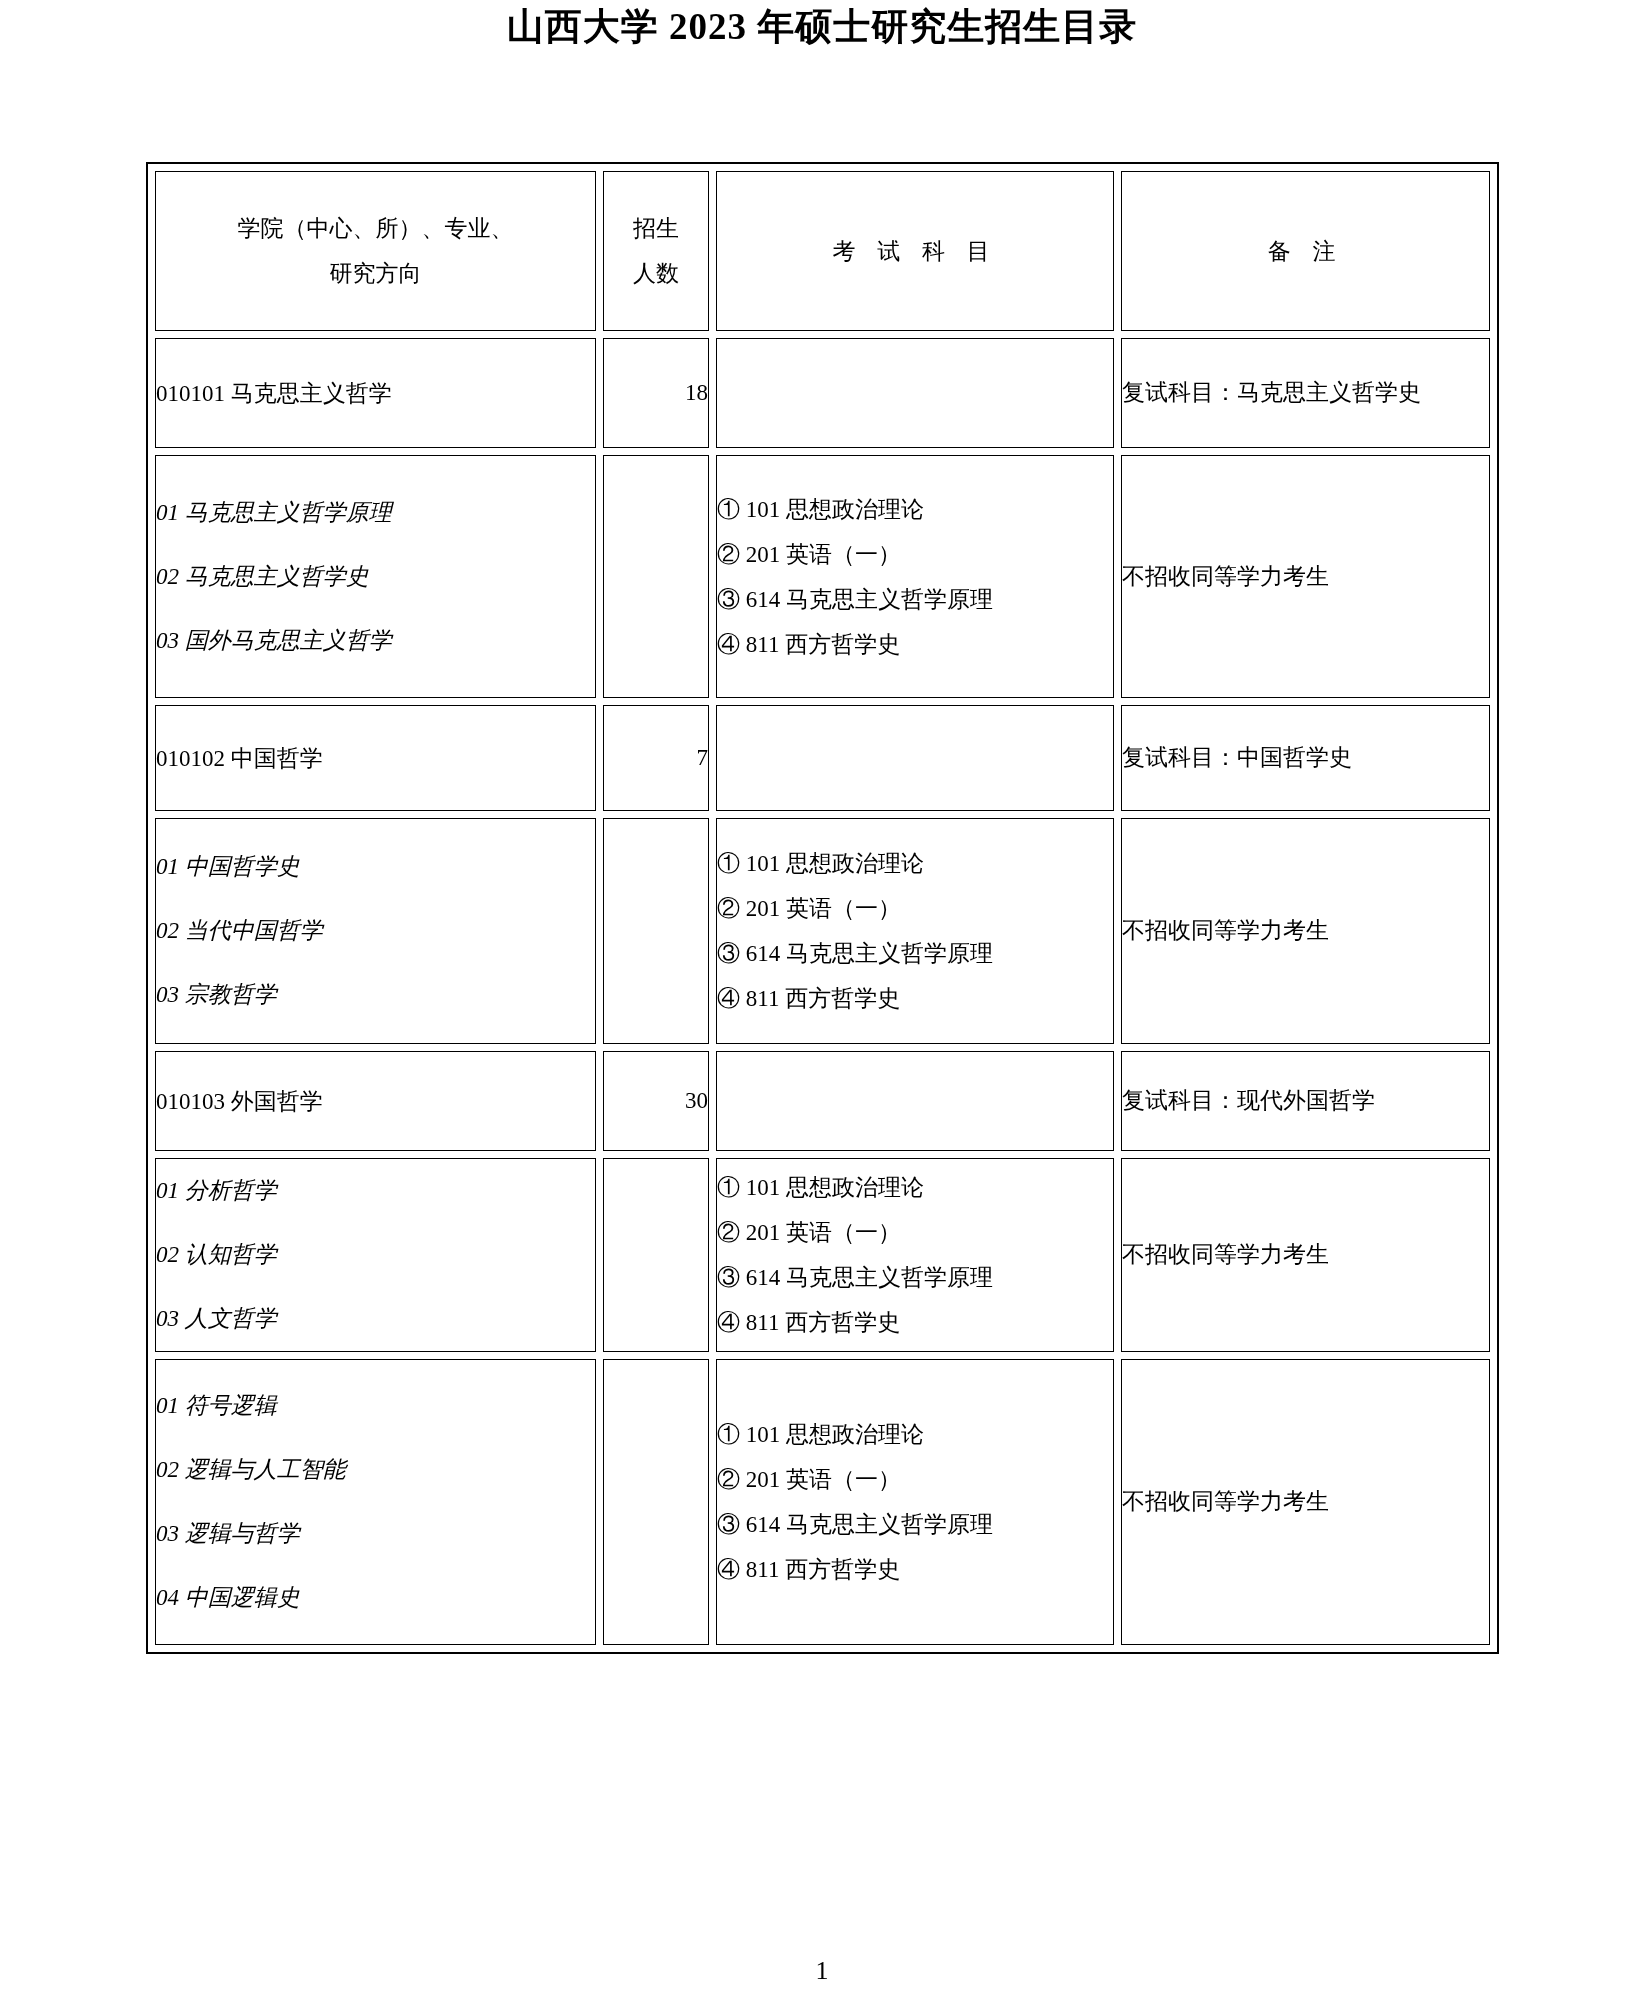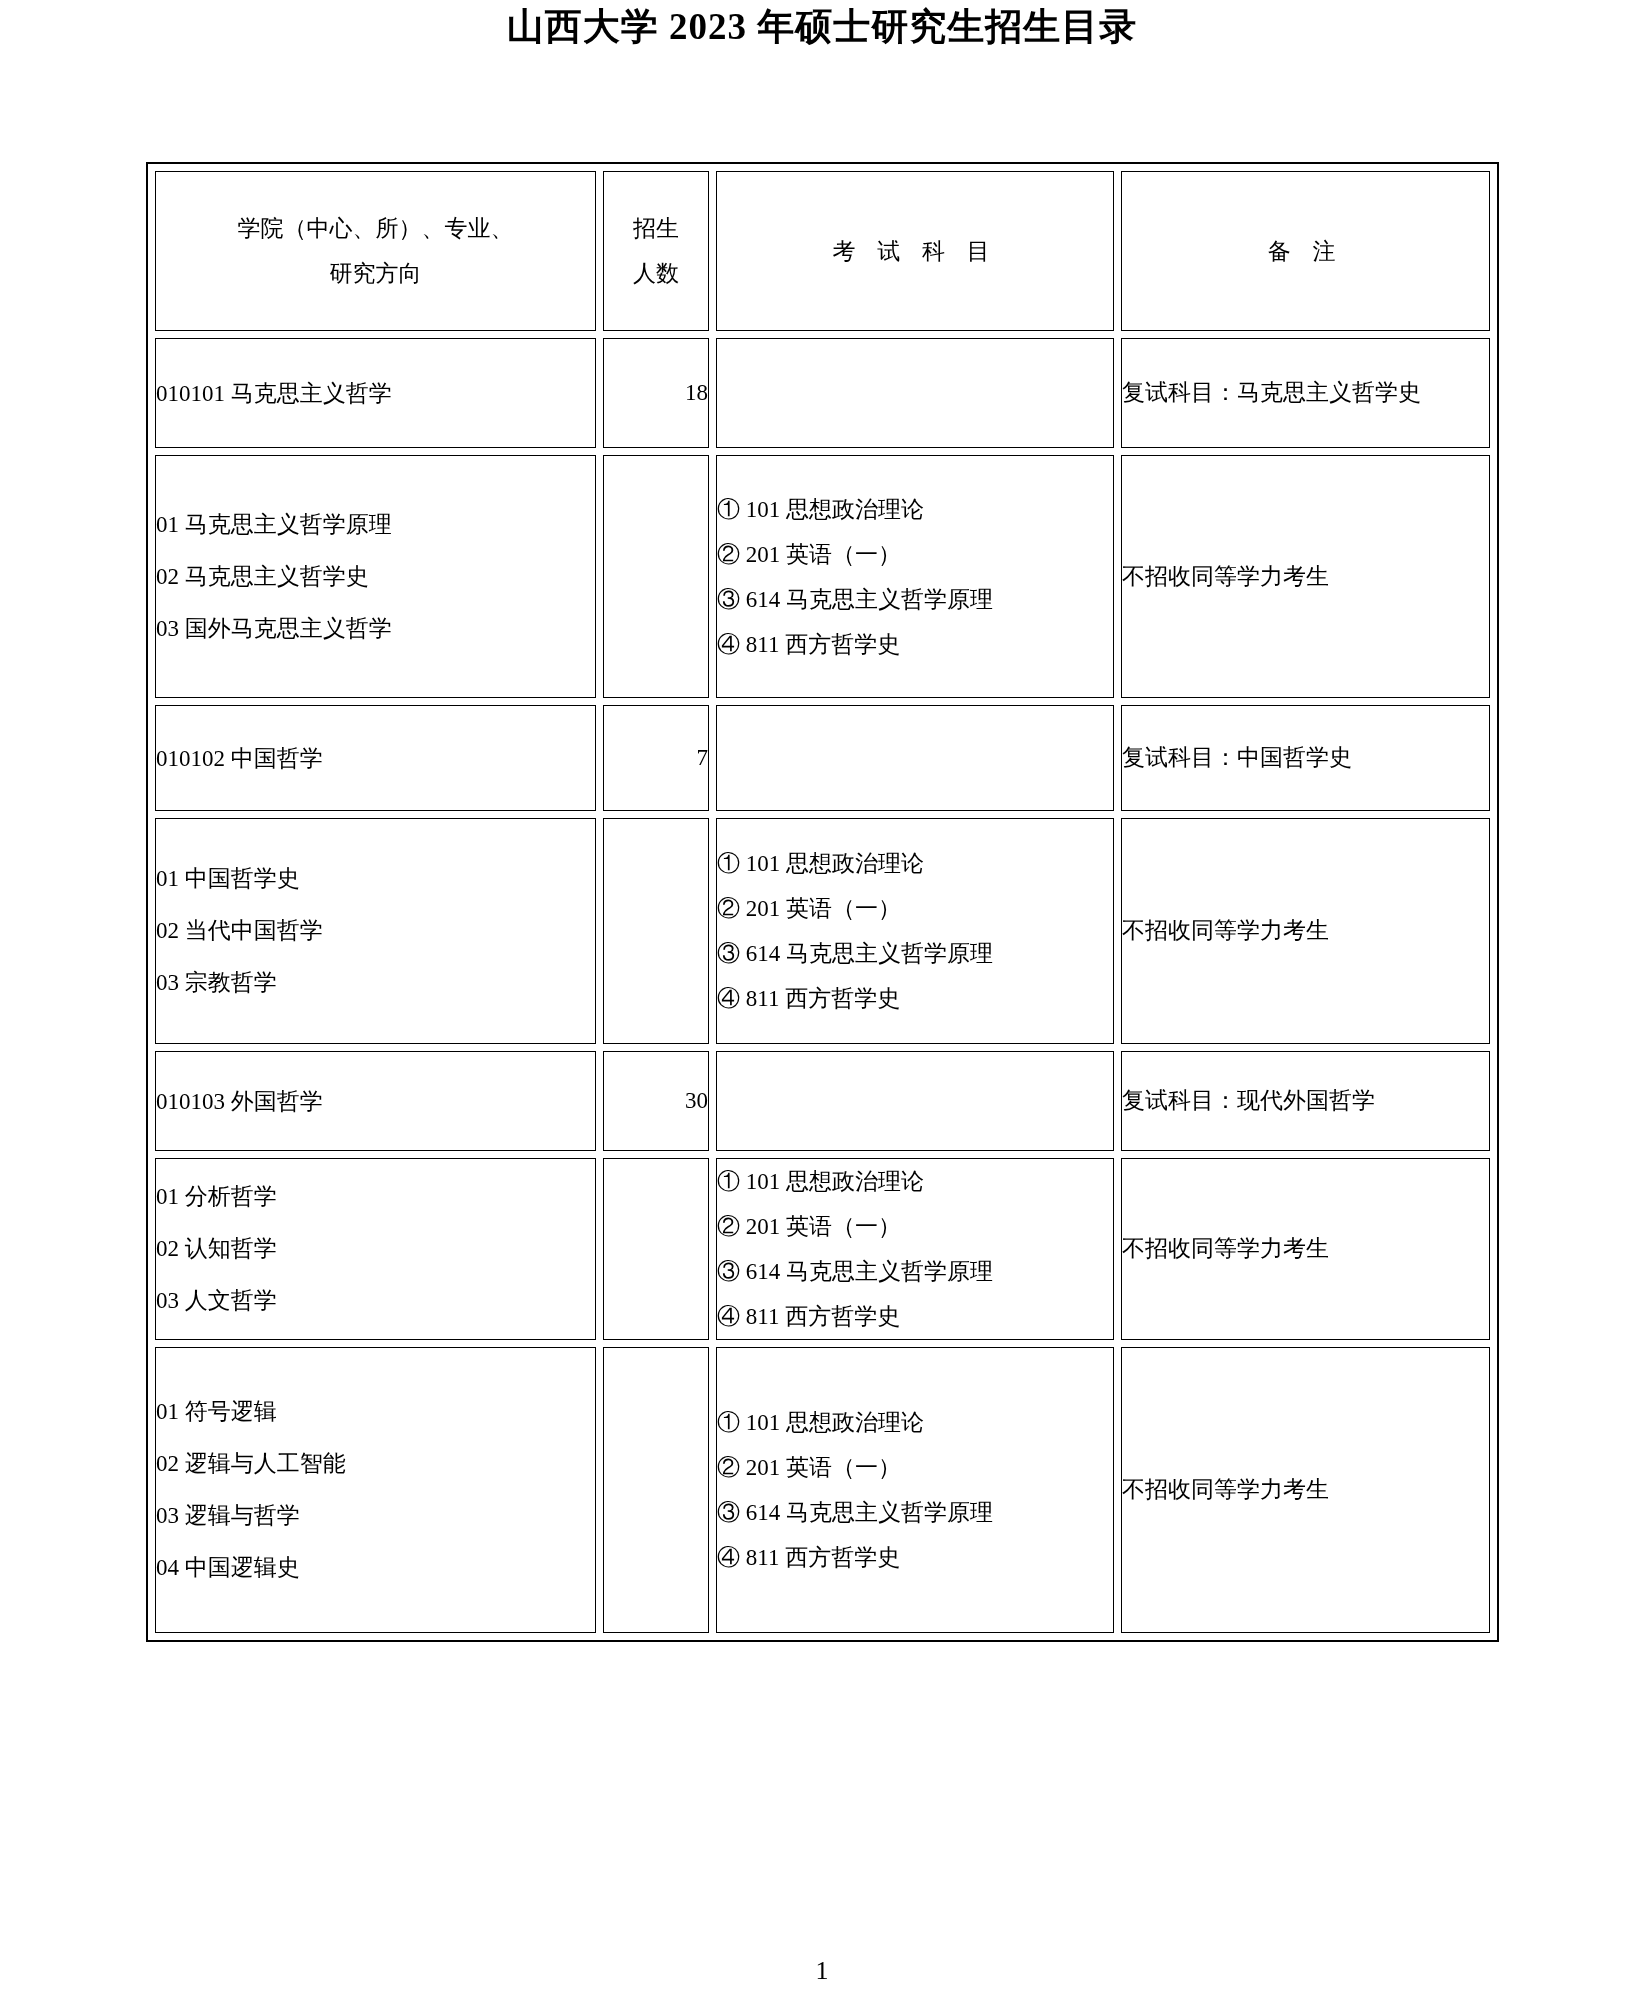--- a/index.html
+++ b/index.html
@@ -63,21 +63,22 @@
     padding-left: 19px;
     padding-right: 8px;
     font-weight: bold;
     white-space: nowrap;
   }
   td.dir-cell {
     padding-left: 19px;
     padding-right: 8px;
     font-weight: normal;
     white-space: pre-line;
-    line-height: 52px;
+    line-height: 64px;
+    font-style: italic;
   }
   td.seat-cell {
     text-align: right;
   }
   td.exam-cell {
     padding-left: 21px;
     padding-right: 8px;
     white-space: pre-line;
     line-height: 45px;
   }

